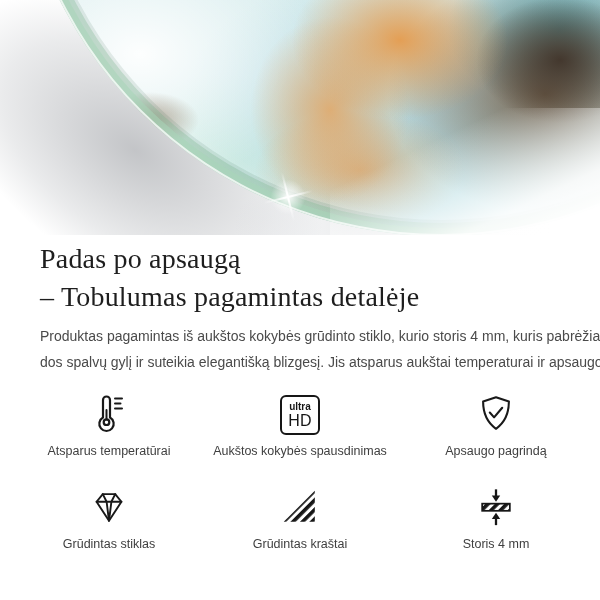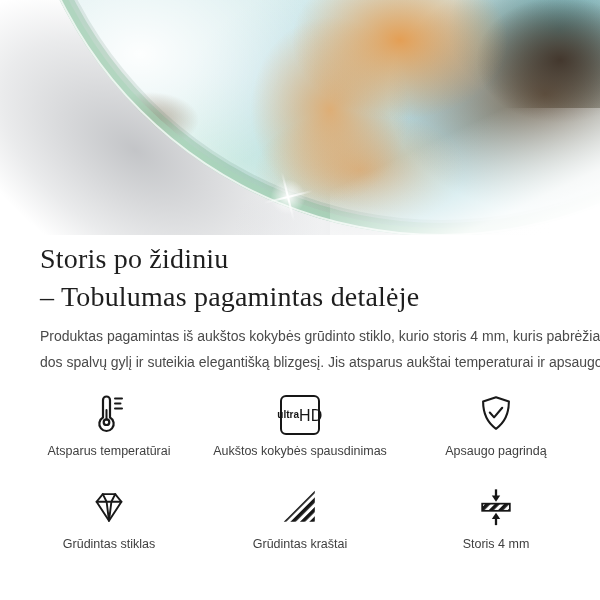--- a/index.html
+++ b/index.html
@@ -61,42 +61,42 @@
 
   
   .features { margin-top:12px; display:grid; grid-template-columns:186px 196px 196px;
     row-gap:22px; padding-left:16px; }
   .feature { display:flex; flex-direction:column; align-items:center; }
   .icon-box { height:48px; display:flex; align-items:flex-end; justify-content:center; }
   .feature svg { display:block; }
   .feature .label { margin-top:9px; font-size:12.5px; color:#404040; }
 
   .uhd { width:40px; height:40px; border:2.5px solid #161616; border-radius:6px;
-    display:flex; flex-direction:row; align-items:center; justify-content:center; color:#161616; }
+    display:flex; flex-direction:column; align-items:center; justify-content:center; color:#161616; }
   .uhd .t { font-size:10px; font-weight:700; line-height:10px; }
   .uhd .b { font-size:16px; font-weight:400; line-height:17px; letter-spacing:0.3px; }
 
   .defs-holder { position:absolute; width:0; height:0; overflow:hidden; }
 </style>
 </head>
 <body>
 
 <div class="page">
 
   <div class="hero">
     <div class="floor-shadow-left"></div>
     <div class="floor-shadow-bottom"></div>
     <div class="glass-disc"></div>
     <div class="fade-right"></div>
     <div class="sparkle"></div>
   </div>
 
   <div class="content">
     <h1 class="title">
-      <span>Storis po židiniu</span>
+      <span>Padas po apsaugą</span>
       <span>– Tobulumas pagamintas detalėje</span>
     </h1>
     <p class="intro">
       <span>Produktas pagamintas iš aukštos kokybės grūdinto stiklo, kurio storis 4 mm, kuris pabrėžia spau-</span>
       <span>dos spalvų gylį ir suteikia elegantišką blizgesį. Jis atsparus aukštai temperaturai ir apsaugo nuo</span>
     </p>
   </div>
 
   <svg class="defs-holder" aria-hidden="true">
     <defs>

